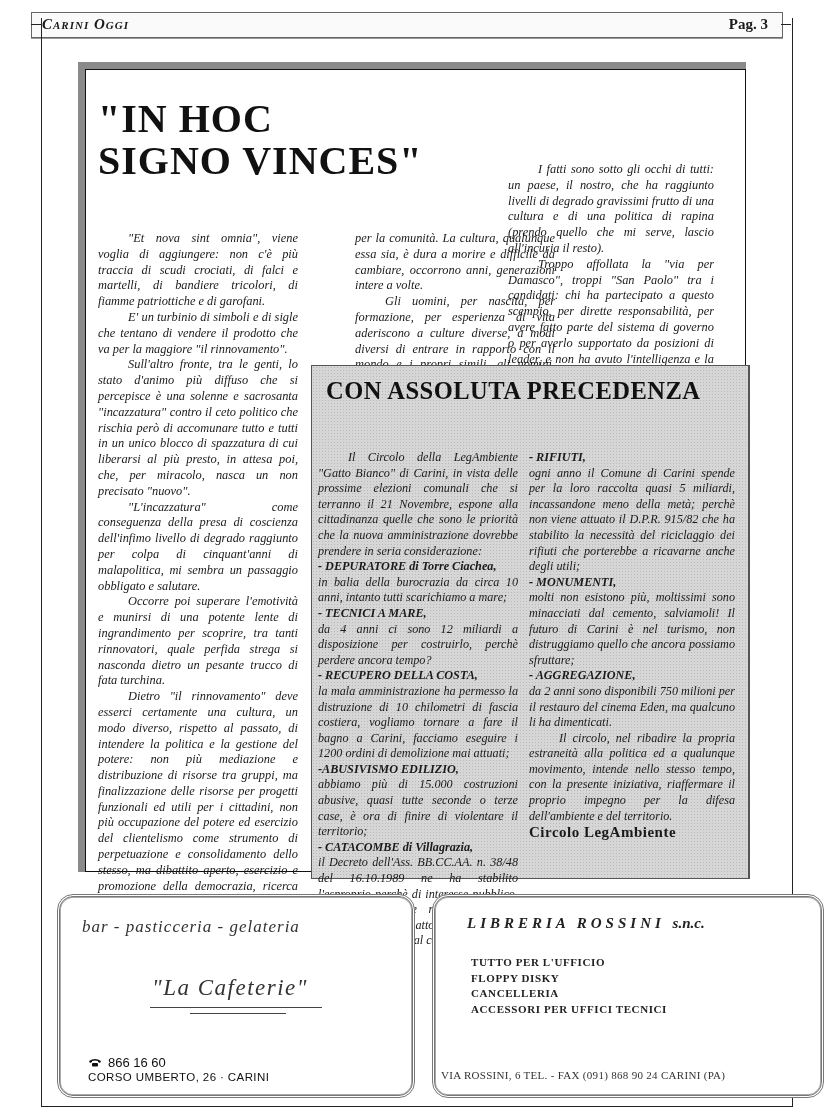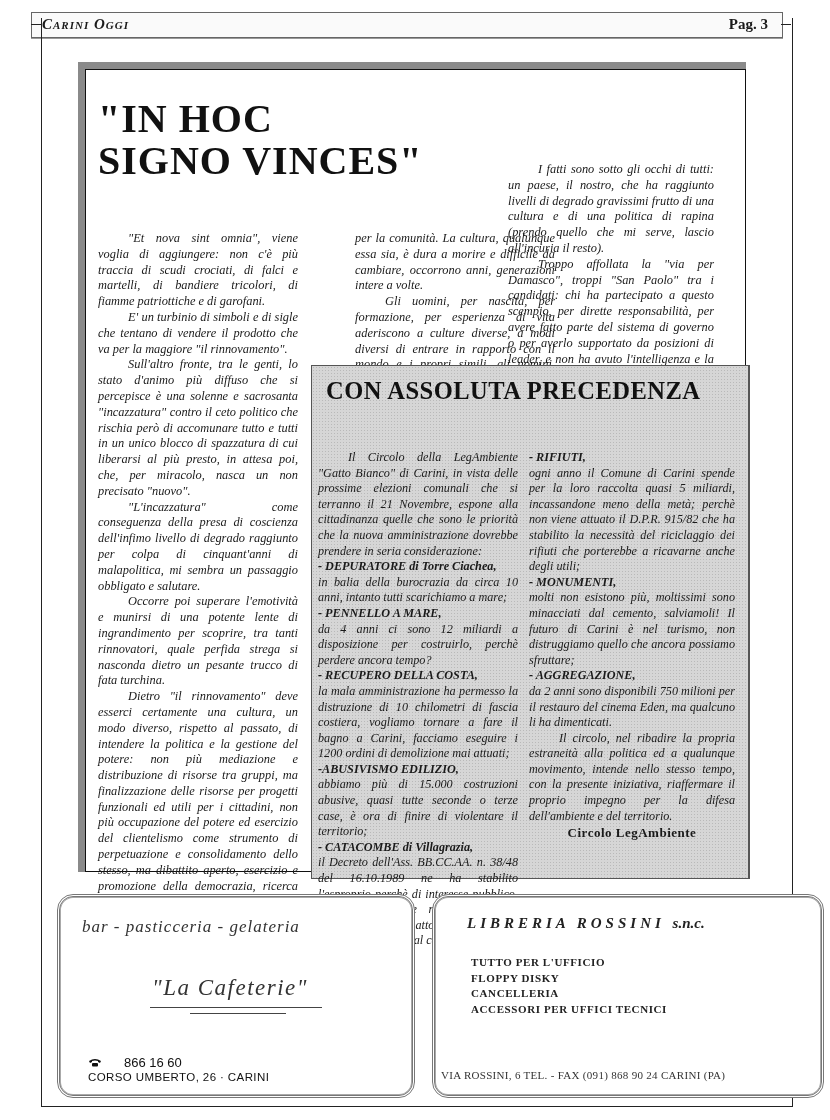--- a/index.html
+++ b/index.html
@@ -29,32 +29,32 @@
   .sub-box { position: absolute; left: 225px; top: 295px; width: 436px; height: 512px; background-color: #d6d6d6;
     background-image: radial-gradient(#b9b9b9 0.6px, transparent 0.7px); background-size: 3px 3px;
     border: 1.5px solid #555; border-right-width: 2px; }
   .sub-title { position: absolute; left: 14px; top: 12px; font-family: "Liberation Serif", serif; font-weight: bold; font-size: 24.5px; line-height: 26px; letter-spacing: 0.5px; color: #111; }
   .sub-col { position: absolute; font-family: "Liberation Serif", serif; font-style: italic; font-size: 12.2px; line-height: 15.6px; text-align: justify; color: #1a1a1a; }
   .sub-col p { margin: 0; }
   .sub-col p.ind { text-indent: 30px; }
   .sub-col .hd { font-weight: bold; }
   .sub-c1 { left: 6px; top: 84px; width: 200px; }
   .sub-c2 { left: 217px; top: 84px; width: 206px; }
-  .signature { text-align: center; font-style: normal; font-weight: bold; font-size: 13px; letter-spacing: 0.5px; margin-top: 1px; }
+  .signature { text-align: left; font-style: normal; font-weight: bold; font-size: 15px; letter-spacing: 0.5px; margin-top: 1px; }
 
   
   .ad { position: absolute; border: 3px double #777; border-radius: 16px; background: #fff; box-shadow: inset 0 0 0 1px #aaa; padding-left: 30px; }
   .ad-left { left: 57px; top: 894px; width: 322px; height: 198px; }
   .ad-right { left: 432px; top: 894px; width: 356px; height: 198px; }
 
   .cafe-tag { position: absolute; left: 22px; top: 20px; font-family: "Liberation Serif", serif; font-style: italic; font-size: 17px; letter-spacing: 1px; color: #333; }
   .cafe-name { position: absolute; left: 92px; top: 78px; font-family: "Liberation Serif", serif; font-style: italic; font-size: 23px; letter-spacing: 1.5px; color: #333; }
   .cafe-rule1 { position: absolute; left: 90px; top: 110px; width: 172px; border-top: 1px solid #444; }
   .cafe-rule2 { position: absolute; left: 130px; top: 116px; width: 96px; border-top: 1px solid #444; }
-  .cafe-phone { position: absolute; left: 28px; top: 158px; font-family: "Liberation Sans", sans-serif; font-size: 12px; color: #111; display: flex; align-items: center; gap: 22px; }
+  .cafe-phone { position: absolute; left: 28px; top: 158px; font-family: "Liberation Sans", sans-serif; font-size: 12px; color: #111; display: flex; align-items: center; gap: 6px; }
   .cafe-phone .num { font-size: 13px; }
   .cafe-addr { position: absolute; left: 28px; top: 174px; font-family: "Liberation Sans", sans-serif; font-size: 11.5px; letter-spacing: 0.4px; color: #111; }
 
   .lib-title { position: absolute; left: 32px; top: 18px; font-family: "Liberation Serif", serif; font-style: italic; font-weight: bold; font-size: 15px; letter-spacing: 4px; color: #222; }
   .lib-title .snc { letter-spacing: 0; font-weight: bold; }
   .lib-list { position: absolute; left: 36px; top: 58px; margin: 0; padding: 0; list-style: none; font-family: "Liberation Serif", serif; font-weight: bold; font-size: 11px; line-height: 15.5px; letter-spacing: 0.6px; color: #222; }
   .lib-addr { position: absolute; left: 6px; top: 172px; font-family: "Liberation Serif", serif; font-size: 11px; letter-spacing: 0.3px; color: #333; white-space: nowrap; }
 </style>
 </head>
 <body>
@@ -94,21 +94,21 @@
     </div>
 
     <div class="sub-box">
       <div class="sub-title">
         <div>CON ASSOLUTA PRECEDENZA</div>
       </div>
 
       <div class="sub-col sub-c1">
         <p class="ind">Il Circolo della LegAmbiente "Gatto Bianco" di Carini, in vista delle prossime elezioni comunali che si terranno il 21 Novembre, espone alla cittadinanza quelle che sono le priorità che la nuova amministrazione dovrebbe prendere in seria considerazione:</p>
         <p><span class="hd">- DEPURATORE di Torre Ciachea,</span><br><span>in balia della burocrazia da circa 10 anni, intanto tutti scarichiamo a mare;</span></p>
-        <p><span class="hd">- PENNELLO A MARE,</span><br><span>da 4 anni ci sono 12 miliardi a disposizione per costruirlo, perchè perdere ancora tempo?</span></p>
+        <p><span class="hd">- TECNICI A MARE,</span><br><span>da 4 anni ci sono 12 miliardi a disposizione per costruirlo, perchè perdere ancora tempo?</span></p>
         <p><span class="hd">- RECUPERO DELLA COSTA,</span><br><span>la mala amministrazione ha permesso la distruzione di 10 chilometri di fascia costiera, vogliamo tornare a fare il bagno a Carini, facciamo eseguire i 1200 ordini di demolizione mai attuati;</span></p>
         <p><span class="hd">-ABUSIVISMO EDILIZIO,</span><br><span>abbiamo più di 15.000 costruzioni abusive, quasi tutte seconde o terze case, è ora di finire di violentare il territorio;</span></p>
         <p><span class="hd">- CATACOMBE di Villagrazia,</span><br><span>il Decreto dell'Ass. BB.CC.AA. n. 38/48 del 16.10.1989 ne ha stabilito l'esproprio perchè di interesse pubblico, tra un anno, se non verrà data esecuzione a tale atto, torneranno ad essere minacciate dal cemento;</span></p>
       </div>
 
       <div class="sub-col sub-c2">
         <p><span class="hd">- RIFIUTI,</span><br><span>ogni anno il Comune di Carini spende per la loro raccolta quasi 5 miliardi, incassandone meno della metà; perchè non viene attuato il D.P.R. 915/82 che ha stabilito la necessità del riciclaggio dei rifiuti che porterebbe a ricavarne anche degli utili;</span></p>
         <p><span class="hd">- MONUMENTI,</span><br><span>molti non esistono più, moltissimi sono minacciati dal cemento, salviamoli! Il futuro di Carini è nel turismo, non distruggiamo quello che ancora possiamo sfruttare;</span></p>
         <p><span class="hd">- AGGREGAZIONE,</span><br><span>da 2 anni sono disponibili 750 milioni per il restauro del cinema Eden, ma qualcuno li ha dimenticati.</span></p>
         <p class="ind">Il circolo, nel ribadire la propria estraneità alla politica ed a qualunque movimento, intende nello stesso tempo, con la presente iniziativa, riaffermare il proprio impegno per la difesa dell'ambiente e del territorio.</p>

